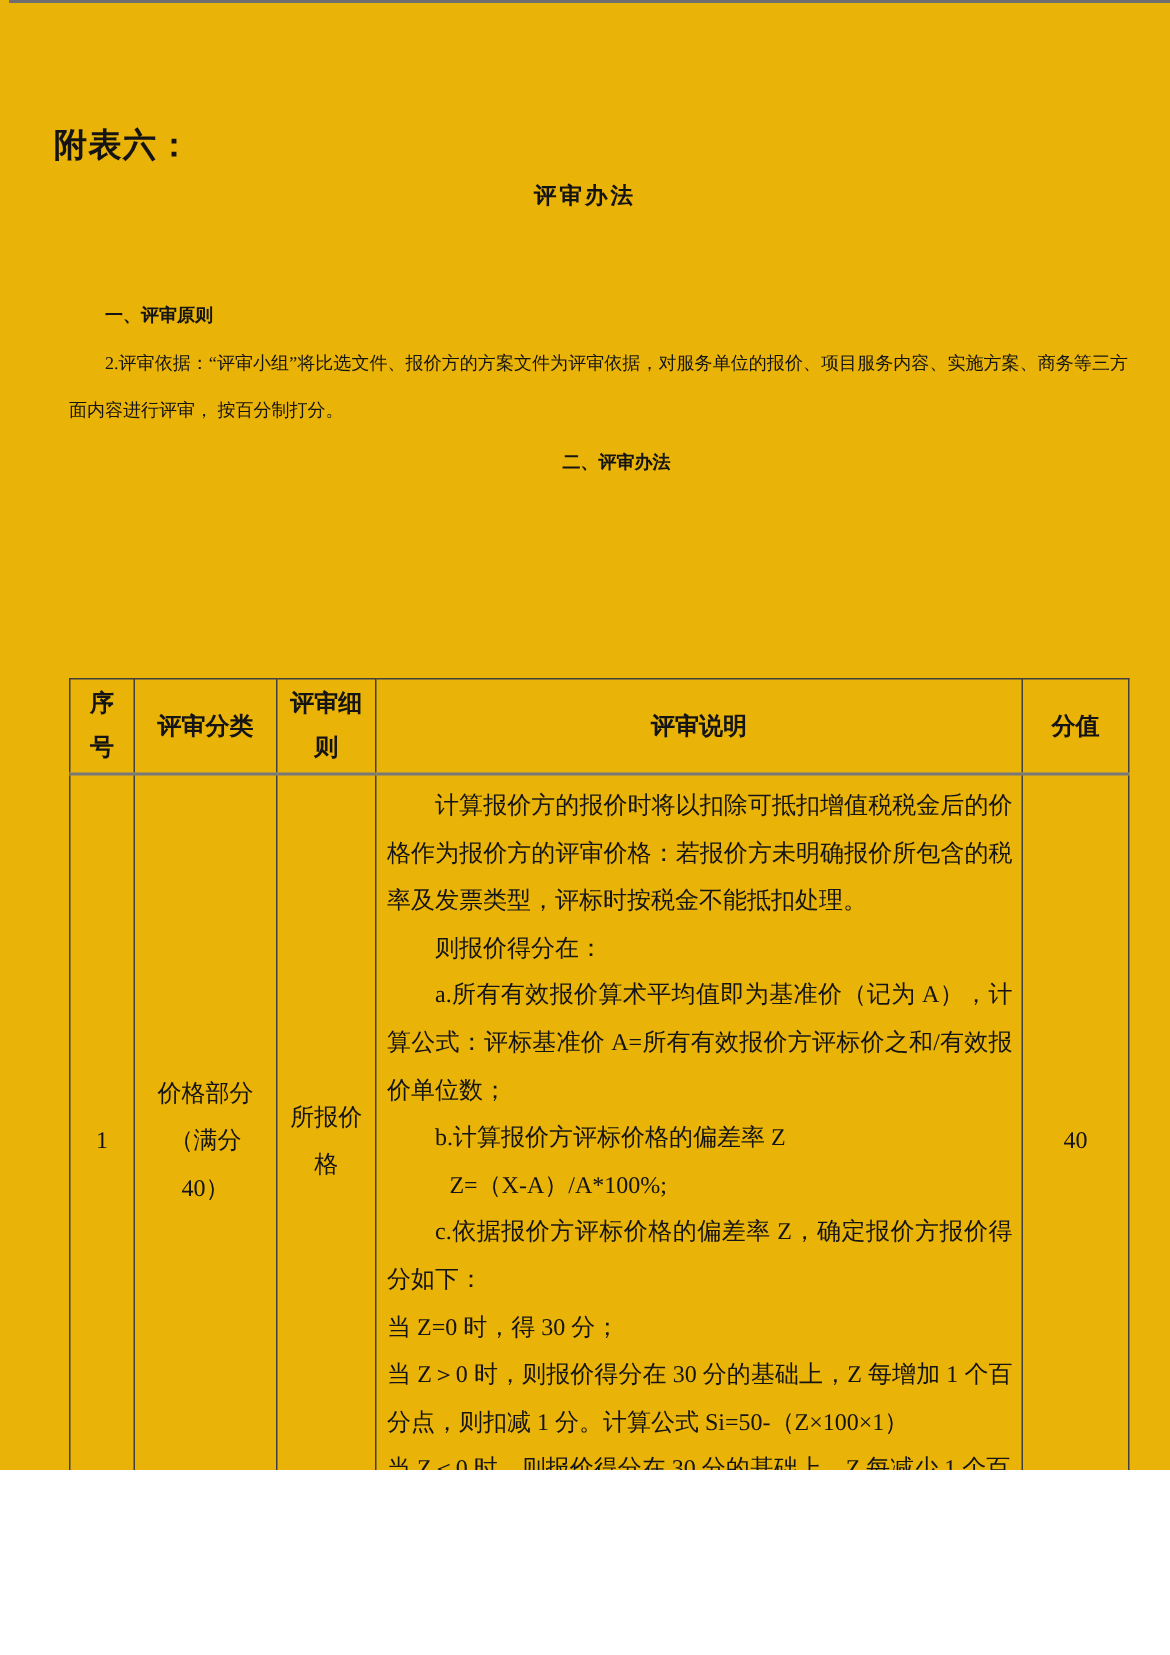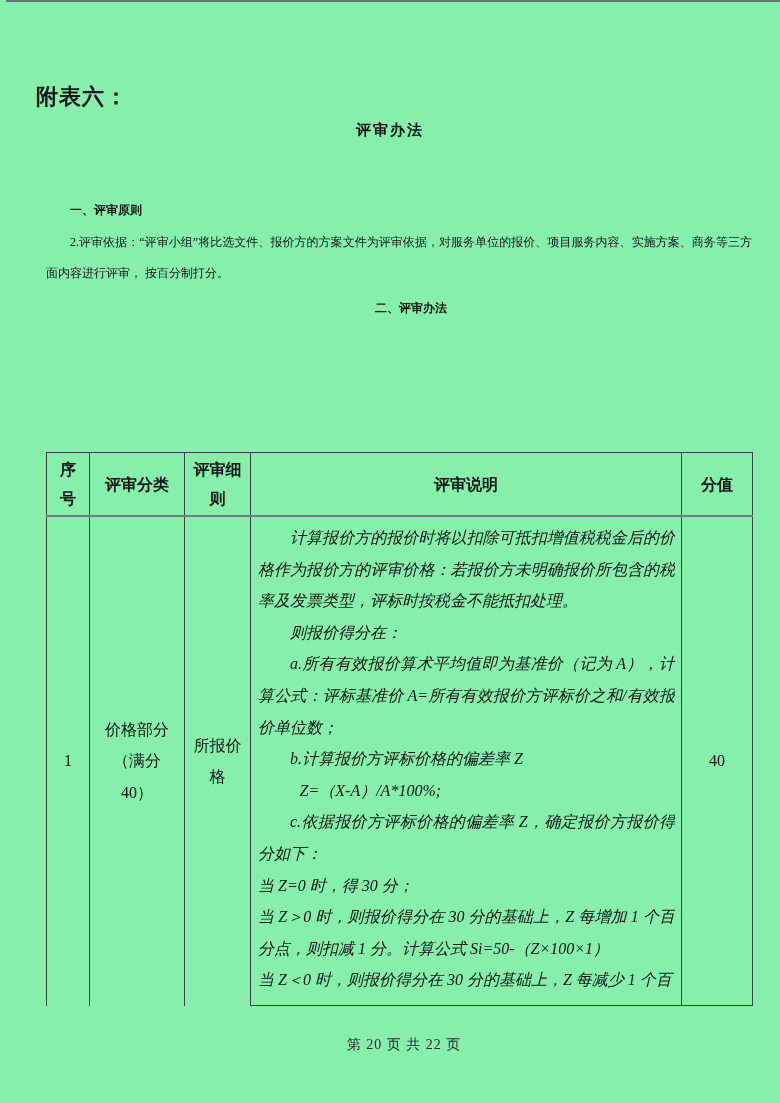--- a/index.html
+++ b/index.html
@@ -1,19 +1,19 @@
 <!DOCTYPE html>
 <html><head>
 <meta charset="utf-8">
 <style>
   html,body { margin:0; padding:0; background:#ffffff; }
   .page {
     position:relative;
-    width:780px; height:1103px;
-    background:#86efac;
+    width:780px; height:980px;
+    background:#eab308;
     overflow:hidden;
     font-family:"Liberation Serif","DejaVu Serif",serif;
     color:#141414;
   }
   .top-strip {
     position:absolute; top:0; left:6px; right:0; height:2px;
     background:#6f6f6f;
   }
   .appendix {
     position:absolute; left:36px; top:82px;
@@ -48,21 +48,21 @@
   .prewrap { white-space:pre-line; }
   .eval-table td.mid {
     vertical-align:middle; text-align:center; line-height:31.6px;
   }
   .eval-table td.nb { border-bottom:none; }
   .eval-table td.desc {
     vertical-align:top; padding:5px 6px 0 7px;
   }
   .desc-clip {
     height:483px; overflow:hidden;
-    line-height:31.6px; text-align:justify;font-style:italic;
+    line-height:31.6px; text-align:justify;
   }
   .desc-clip p { margin:0; }
   .ind2  { text-indent:2em; }
   .ind25 { text-indent:2.6em; }
   .ind0  { text-indent:0; }
 
   .footer {
     position:absolute; left:0; right:0; top:1036px;
     text-align:center; font-size:14px; letter-spacing:1px; color:#2a2a2a;padding-left:28px;
   }

